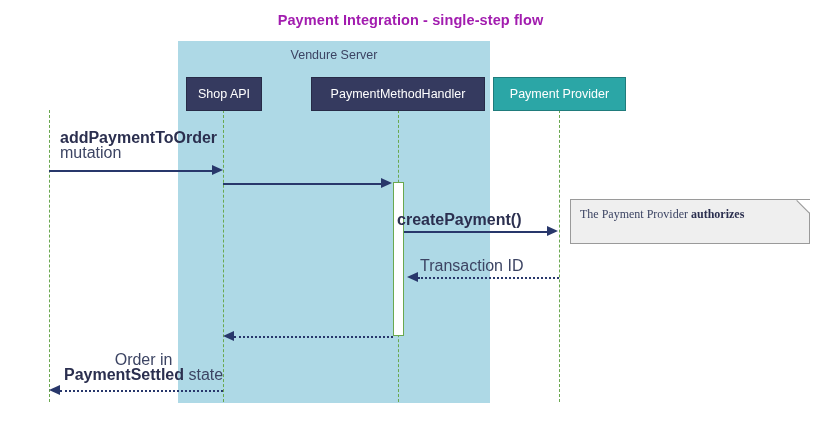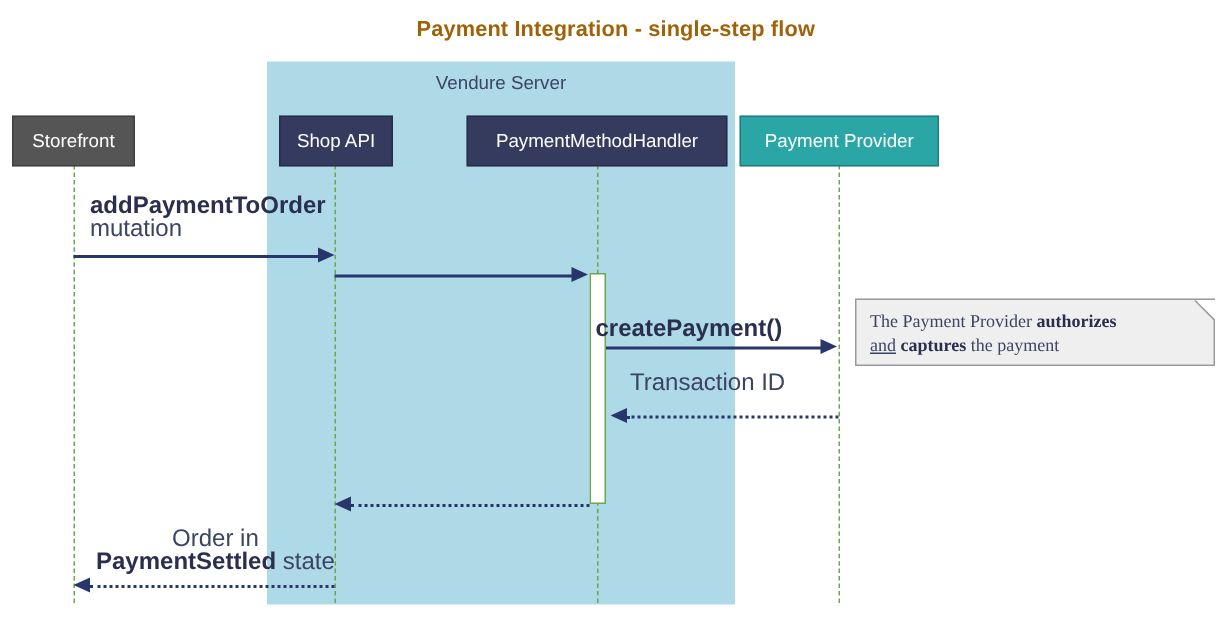--- a/index.html
+++ b/index.html
@@ -20,21 +20,21 @@
   }
   
   .title {
     position: absolute;
     left: 0;
     top: 12px;
     width: 821px;
     text-align: center;
     font-size: 14.5px;
     font-weight: bold;
-    color: #a16207;
+    color: #a21caf;
     letter-spacing: 0.1px;
   }
   
   .band {
     position: absolute;
     background: #aed9e6;
   }
   .band-label {
     position: absolute;
     text-align: center;
@@ -142,23 +142,20 @@
   <div class="title">Payment Integration - single-step flow</div>
 
   <div class="band" style="left:178px; top:41px; width:312px; height:362px;"></div>
   <div class="band-label" style="left:178px; top:48px; width:312px;">Vendure Server</div>
 
   <div class="lifeline" style="left:49px; top:110px; height:292px;"></div>
   <div class="lifeline" style="left:223px; top:110px; height:292px;"></div>
   <div class="lifeline" style="left:398px; top:110px; height:292px;"></div>
   <div class="lifeline" style="left:559px; top:110px; height:292px;"></div>
 
-  <div class="participant" style="left:8px; top:77px; width:82px; height:34px; background:#555555;">
-    <span>Storefront</span>
-  </div>
 
   <div class="participant" style="left:186px; top:77px; width:76px; height:34px; background:#353a5f;">
     <span>Shop API</span>
   </div>
 
   <div class="participant" style="left:311px; top:77px; width:174px; height:34px; background:#353a5f;">
     <span>PaymentMethodHandler</span>
   </div>
 
   <div class="participant" style="left:493px; top:77px; width:133px; height:34px; background:#2ba6a6;">
@@ -178,26 +175,25 @@
   <div class="arrow-head right" style="left:381px; top:178px;"></div>
 
   <div class="msg-label" style="left:397px; top:213px;">
     <b>createPayment()</b>
   </div>
   <div class="arrow-line" style="left:404px; top:231px; width:144px;"></div>
   <div class="arrow-head right" style="left:547px; top:226px;"></div>
 
   <div class="note" style="left:570px; top:199px; width:240px; height:45px;font-family:Liberation Serif, serif;">
     <span><span>The Payment Provider </span><b>authorizes</b></span><br>
-    <span><u>and</u><span> </span><b>captures</b><span> the payment</span></span>
   </div>
   <div class="note-fold" style="left:797px; top:200px;"></div>
   <div class="note-fold-line" style="left:797px; top:200px;"></div>
 
-  <div class="msg-label" style="left:420px; top:249px;">
+  <div class="msg-label" style="left:420px; top:259px;">
     <span>Transaction ID</span>
   </div>
   <div class="arrow-line dotted" style="left:418px; top:277px; width:141px;"></div>
   <div class="arrow-head left" style="left:407px; top:272px;"></div>
 
   <div class="arrow-line dotted" style="left:234px; top:336px; width:159px;"></div>
   <div class="arrow-head left" style="left:223px; top:331px;"></div>
 
   <div class="msg-label" style="left:64px; top:353px;text-align:center;">
     <span>Order in</span><br>

